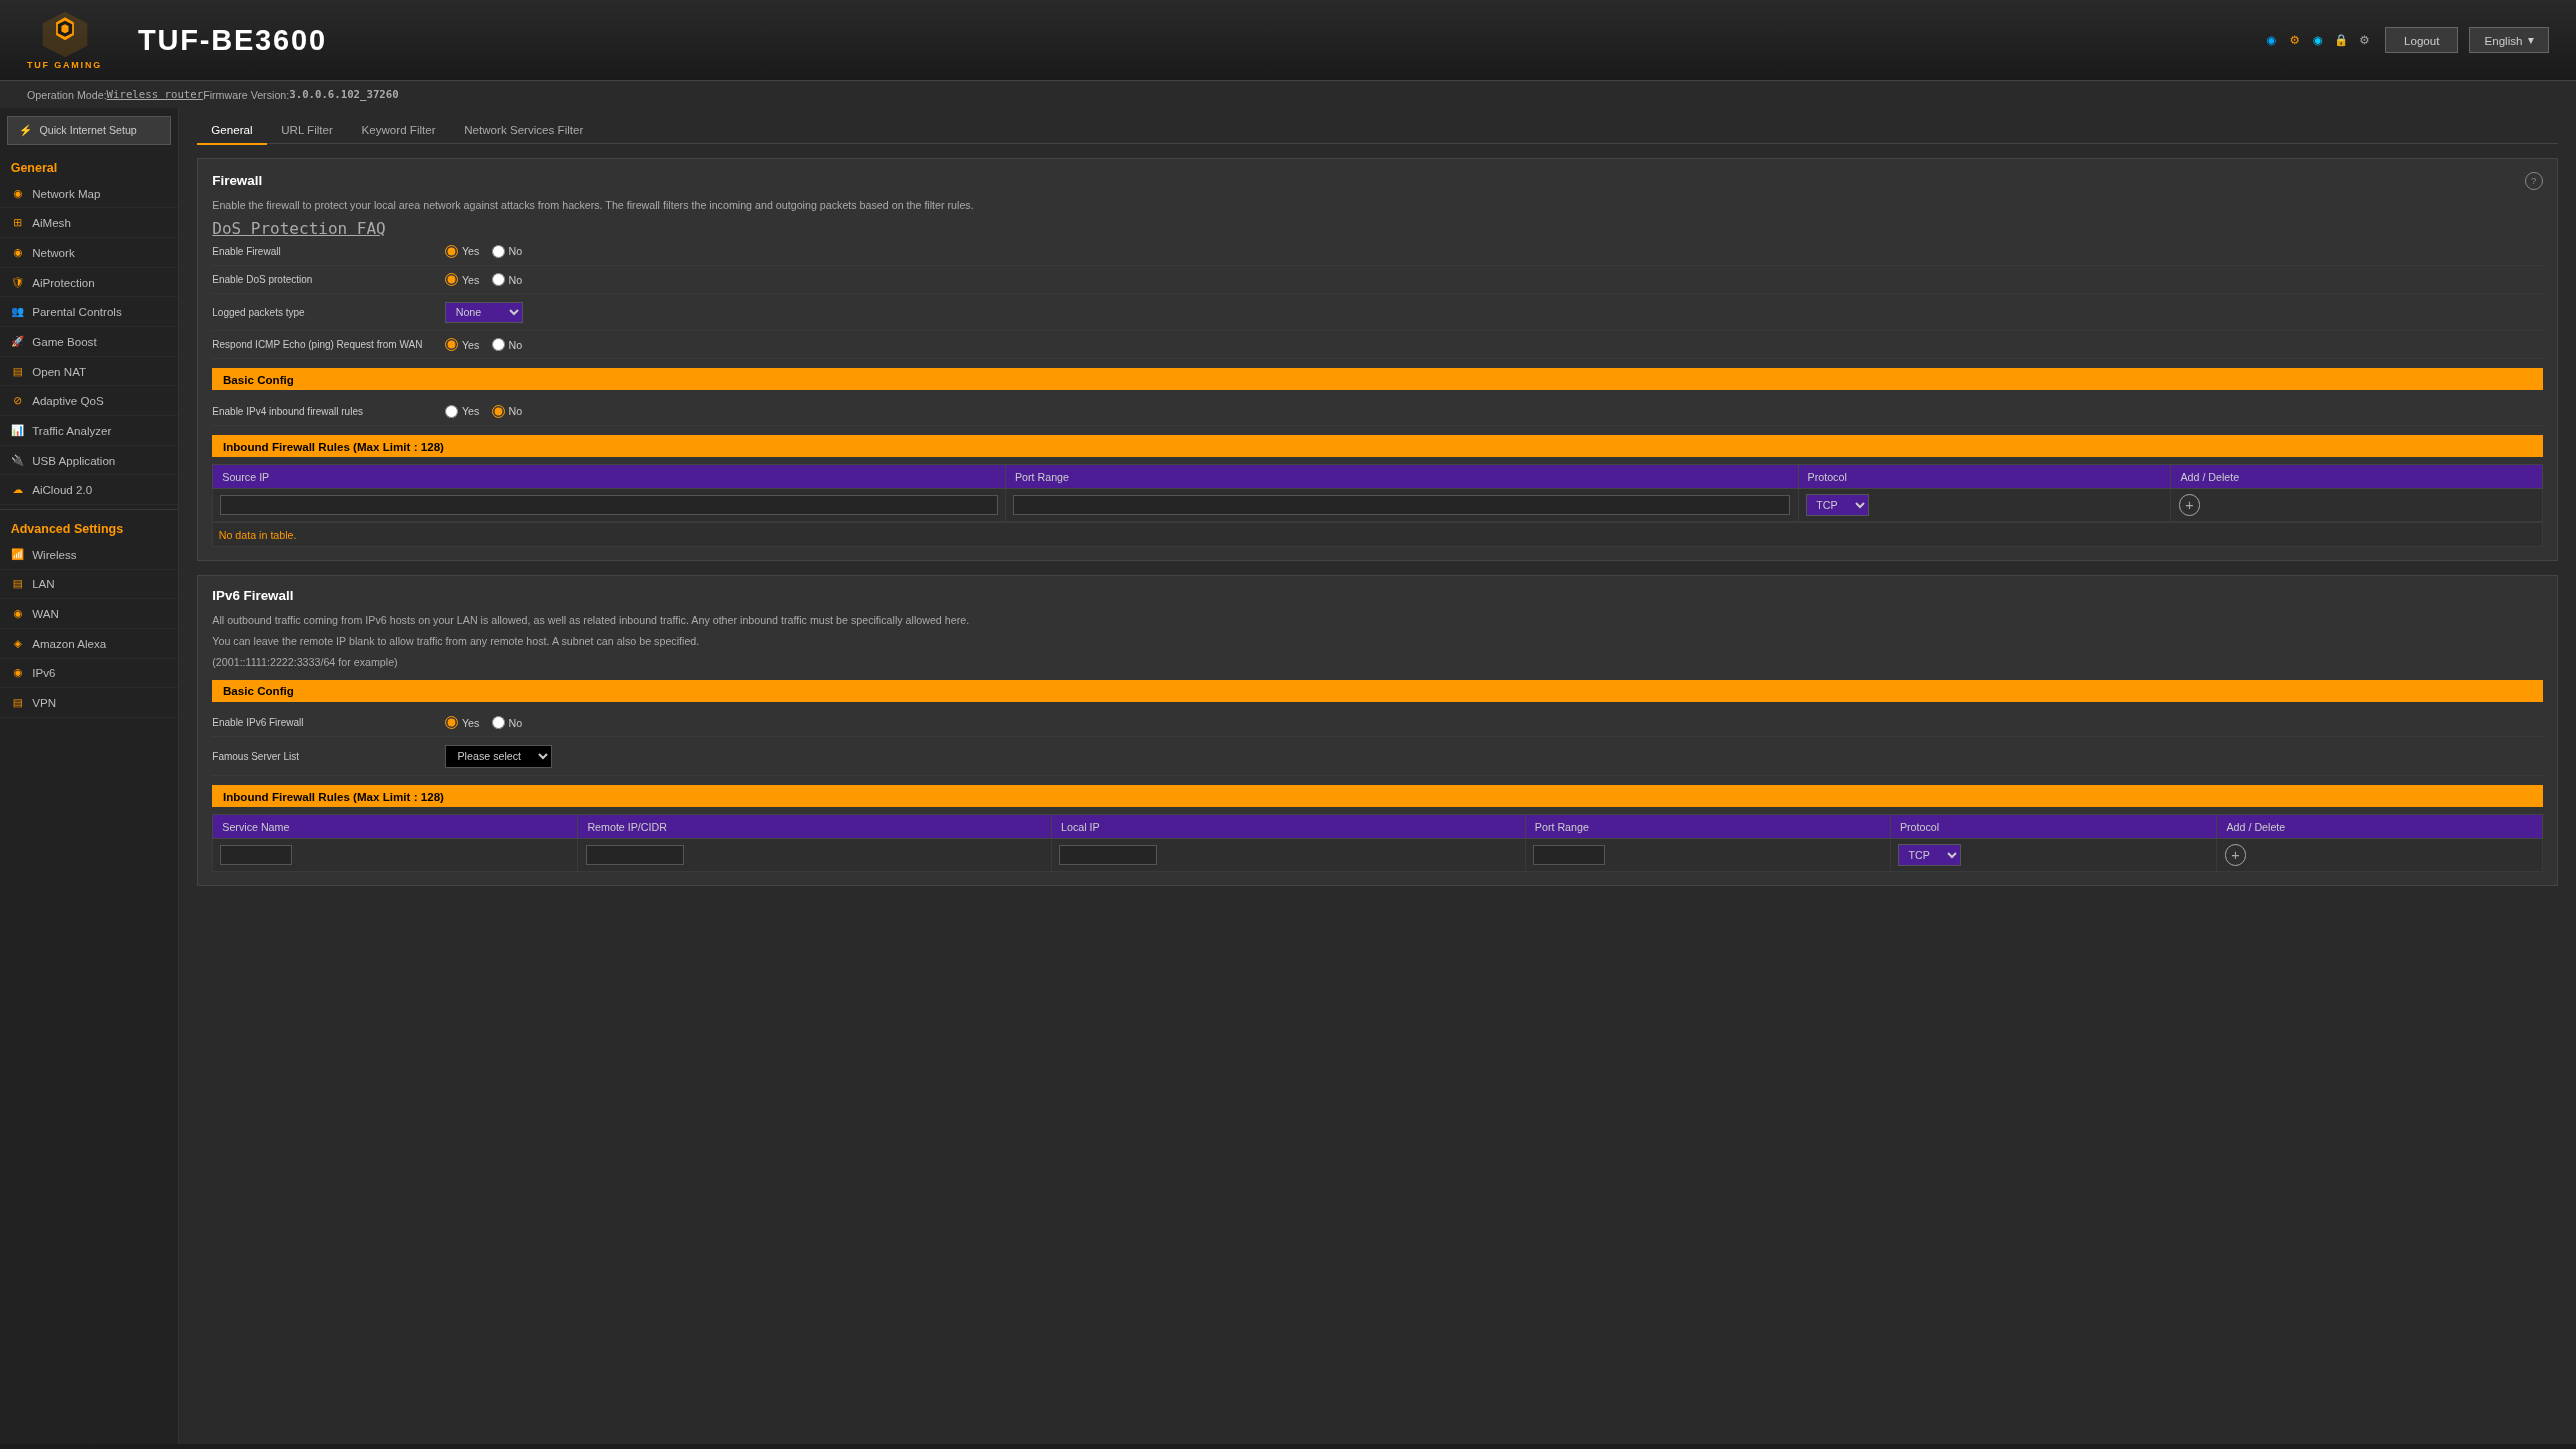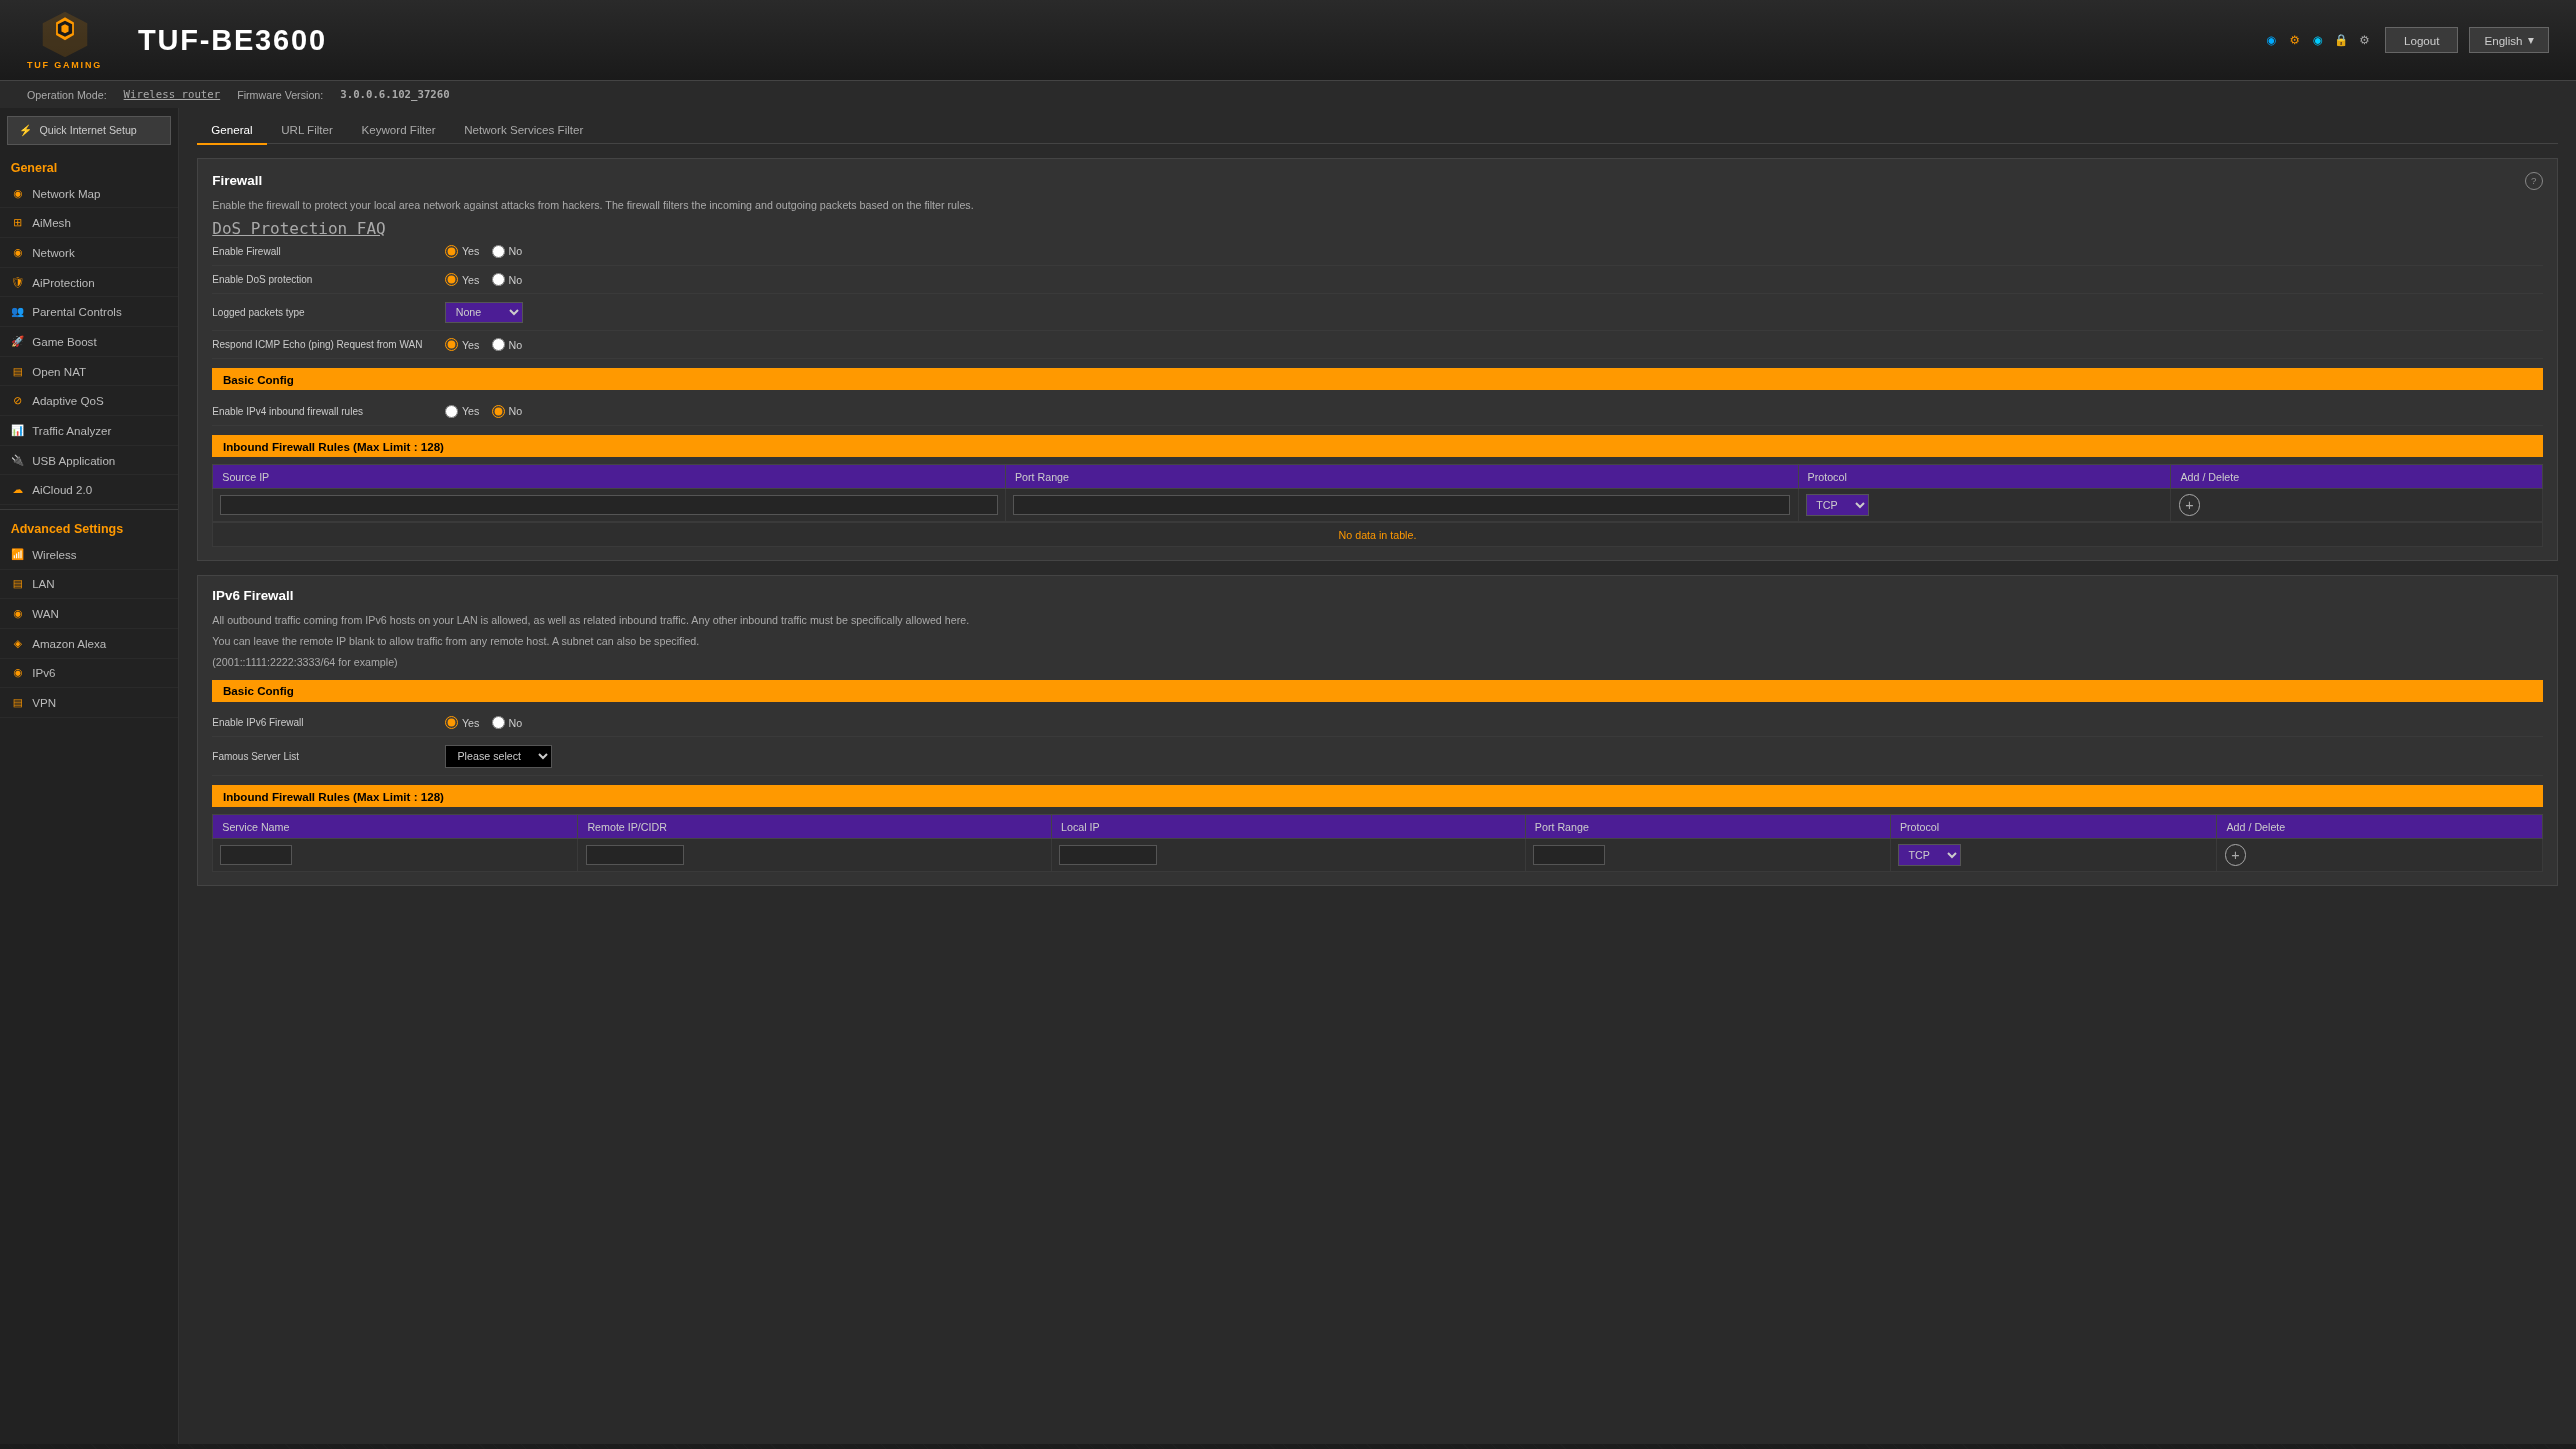--- a/index.html
+++ b/index.html
@@ -95,21 +95,21 @@
     }
 
     
     .op-bar {
       background: #2a2a2a;
       padding: 7.2px 27px;
       font-size: 10.7px;
       color: #aaa;
       display: flex;
       align-items: center;
-      gap: 17px;
+      gap: 0;
     }
     .op-mode {
       text-decoration: underline;
       font-family: monospace;
       color: #aaa;
     }
     .fw-version {
       font-family: monospace;
       font-weight: bold;
       color: #aaa;
@@ -314,21 +314,21 @@
     }
     .fw-table input[type="text"] {
       background: #252525;
       border: 0.9px solid #555;
       color: #ccc;
       padding: 2.7px 5.4px;
       width: 100%;
       font-size: 10.7px;
     }
     .no-data {
-      text-align: center;
+      text-align: left;
       color: #f90;
       font-size: 10.7px;
       padding: 5.4px;
       background: #2e2e2e;
       border: 0.9px solid #3a3a3a;
     }
     .add-btn {
       background: none;
       border: 1.8px solid #aaa;
       border-radius: 50%;

